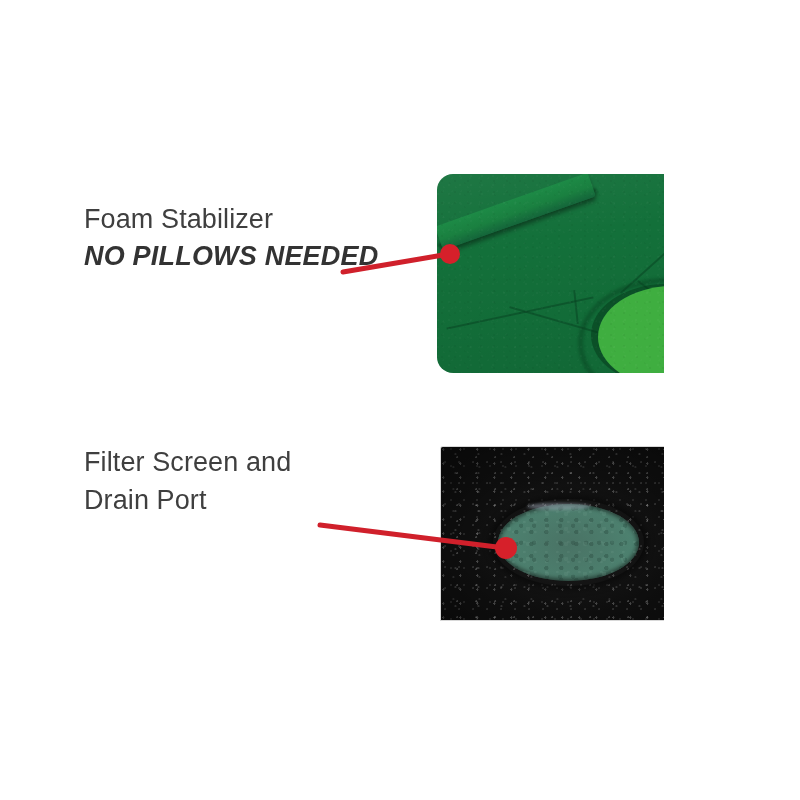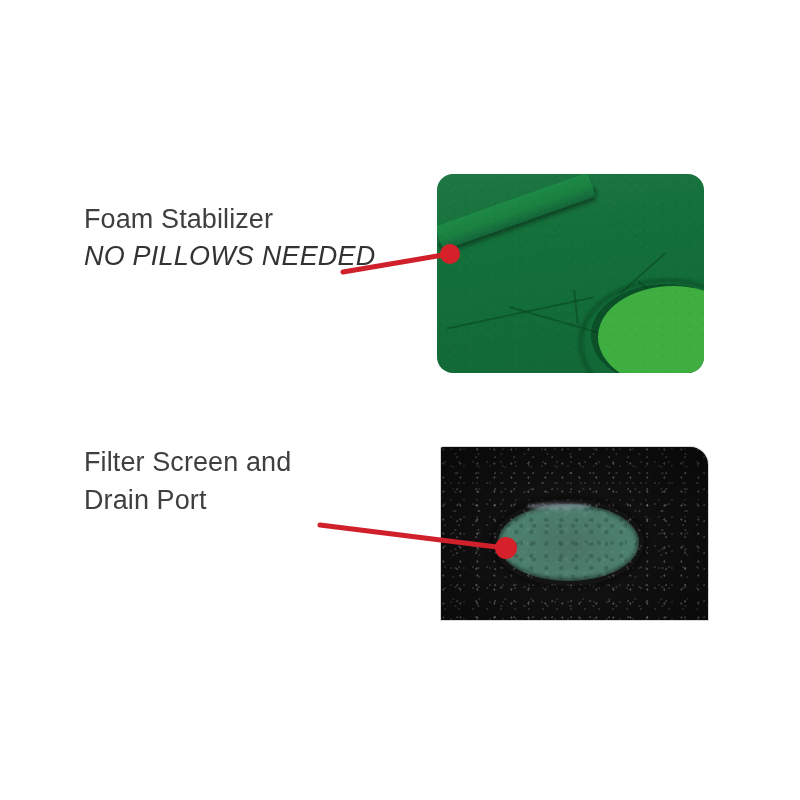--- a/index.html
+++ b/index.html
@@ -8,21 +8,21 @@
     padding: 0;
     background: #ffffff;
   }
   body {
     font-family: "Liberation Sans", sans-serif;
     -webkit-font-smoothing: antialiased;
   }
 
   .canvas {
     position: relative;
-    width: 800px;
+    width: 664px;
     height: 800px;
     background: #ffffff;
     overflow: hidden;
   }
 
   
   .callout-text {
     position: absolute;
     color: #3d3d3d;
   }
@@ -30,21 +30,21 @@
     font-size: 27px;
     line-height: 38px;
     font-weight: 400;
     letter-spacing: 0.1px;
     color: #3f3f3f;
     white-space: nowrap;
   }
   .callout-emph {
     font-size: 27px;
     line-height: 36px;
-    font-weight: normal;
+    font-weight: bold;
     font-style: italic;
     letter-spacing: 0.2px;
     color: #333333;
     white-space: nowrap;
   }
 
   #callout-1 { left: 84px; top: 200px; }
   #callout-2 { left: 84px; top: 443px; }
 
   

